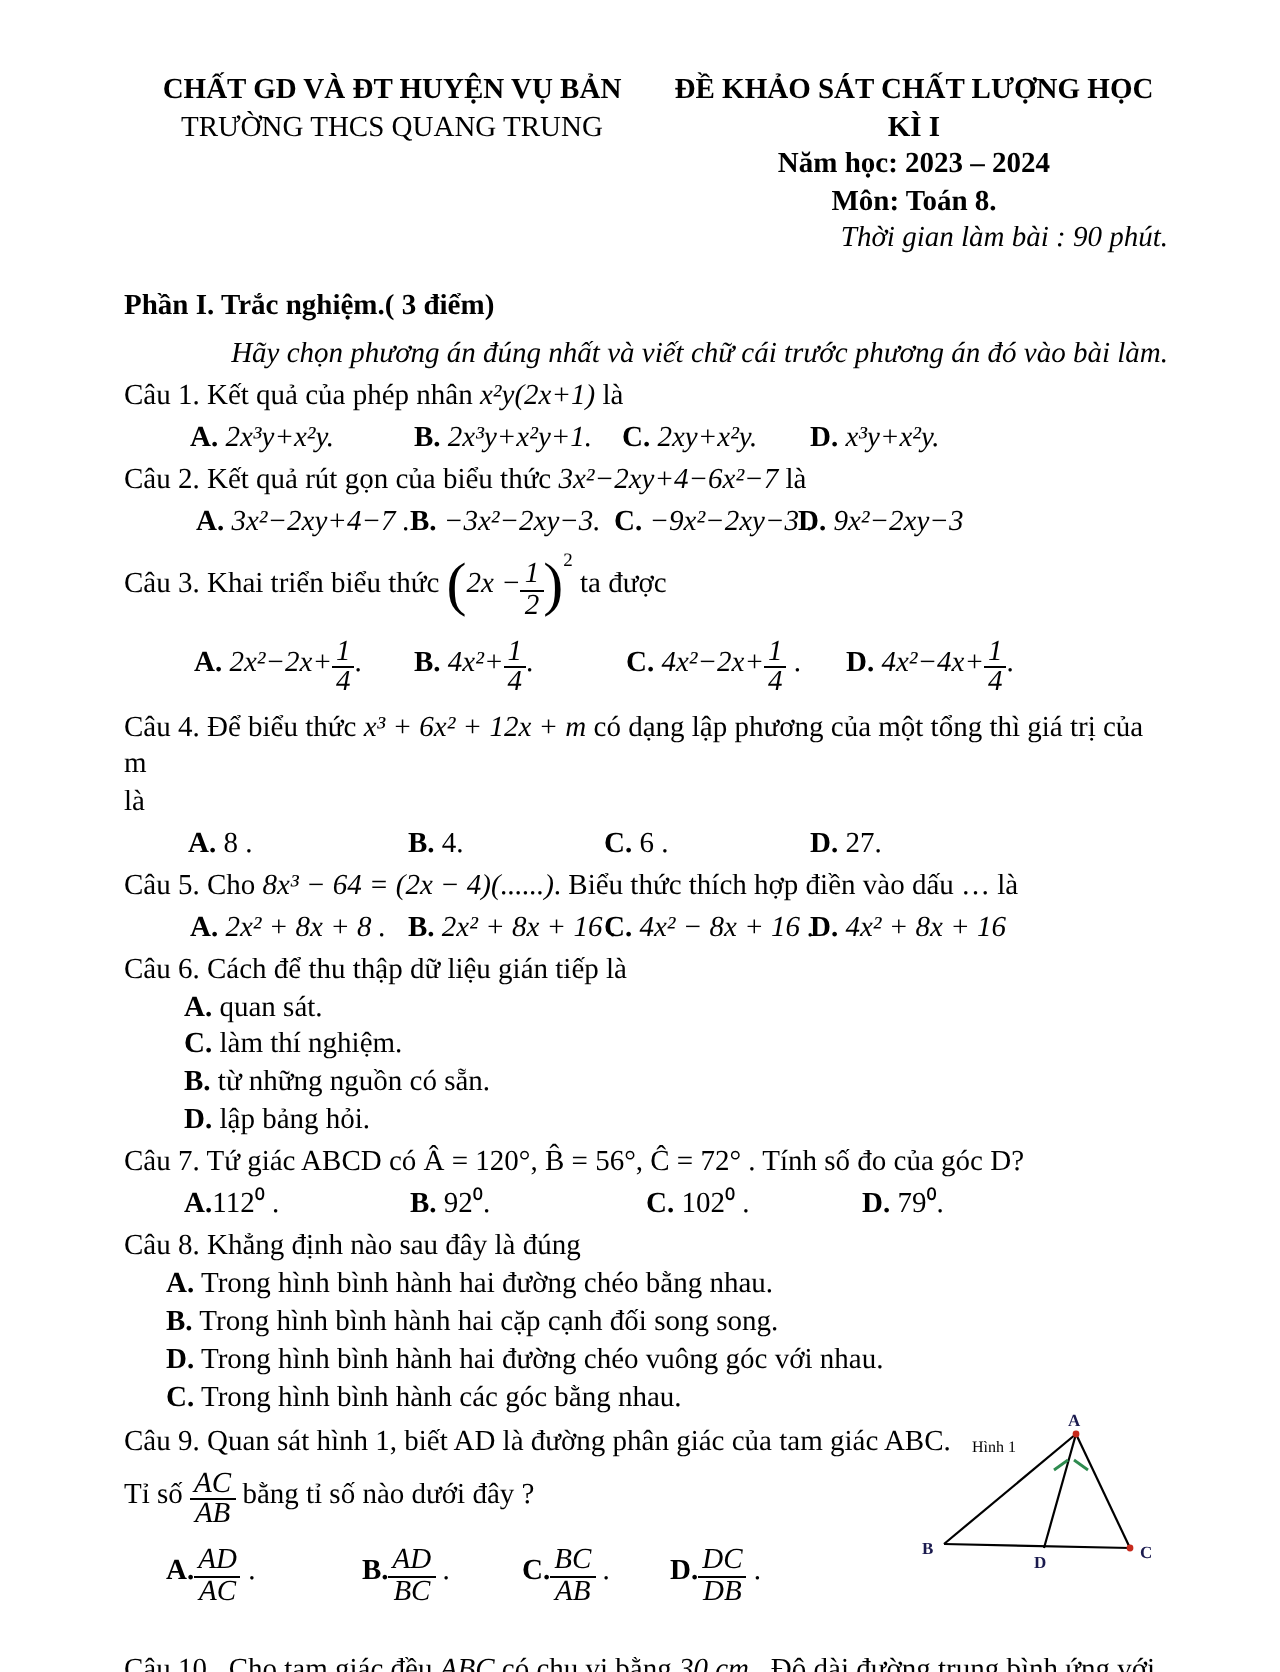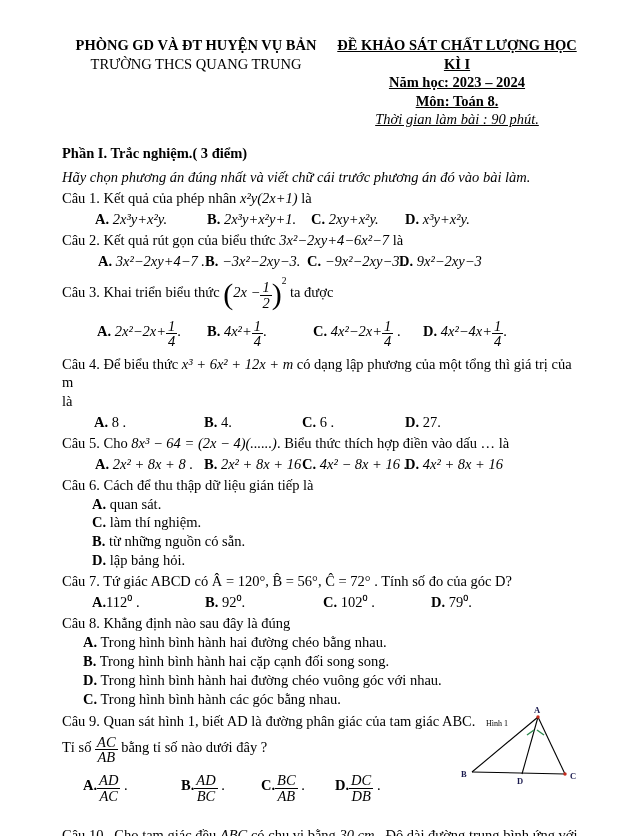--- a/index.html
+++ b/index.html
@@ -1,27 +1,27 @@
 <!DOCTYPE html>
 <html><head>
 <meta charset="utf-8">
 <style>
   html,body{margin:0;padding:0;background:#ffffff;}
   body{width:640px;height:836px;overflow:hidden;
        font-family:"Liberation Serif", serif;color:#000;font-size:14.5px;line-height:1.25;}
   .page{box-sizing:border-box;width:640px;height:836px;padding:36px 56px 10px 62px;}
   .b{font-weight:bold;}
-  .i{font-style:italic;}
+  .i{font-style:italic;text-align:right;}
   .math{font-style:italic;text-align:right;}
   .mathu{font-style:normal;}
   p{margin:0;}
   
   .header{display:flex;}
   .h-left{width:268px;text-align:center;}
-  .h-right{flex:1;text-align:center;text-decoration:underline;}
+  .h-right{flex:1;text-align:center;}
   .h-left div,.h-right div{line-height:1.28;}
   
   .section-title{margin-top:15px;}
   .instruction{margin-top:6px;font-style:italic;}
   
   .q{margin:0;}
   .stem{margin-top:3px;}
   .ql{font-weight:normal;}
   .orow{display:flex;margin:3px 0 2px 0;font-family:Liberation Serif, serif;}
   .opt{white-space:nowrap;flex:0 0 auto;}
@@ -42,21 +42,21 @@
   .fig{position:absolute;right:-6px;top:-8px;}
   .fig text{font-family:"Liberation Serif", serif;}
 </style>
 </head>
 <body>
 
 <div class="page">
 
   <div class="header">
     <div class="h-left">
-      <div class="b">PHÒNG GD VÀ ĐT HUYỆN VỤ BẢN</div>
+      <div class="b">CHẤT GD VÀ ĐT HUYỆN VỤ BẢN</div>
       <div>TRƯỜNG THCS QUANG TRUNG</div>
     </div>
     <div class="h-right">
       <div class="b">ĐỀ KHẢO SÁT CHẤT LƯỢNG HỌC KÌ I</div>
       <div class="b">Năm học: 2023 – 2024</div>
       <div class="b">Môn: Toán 8.</div>
       <div class="i">Thời gian làm bài : 90 phút.</div>
     </div>
   </div>
 

